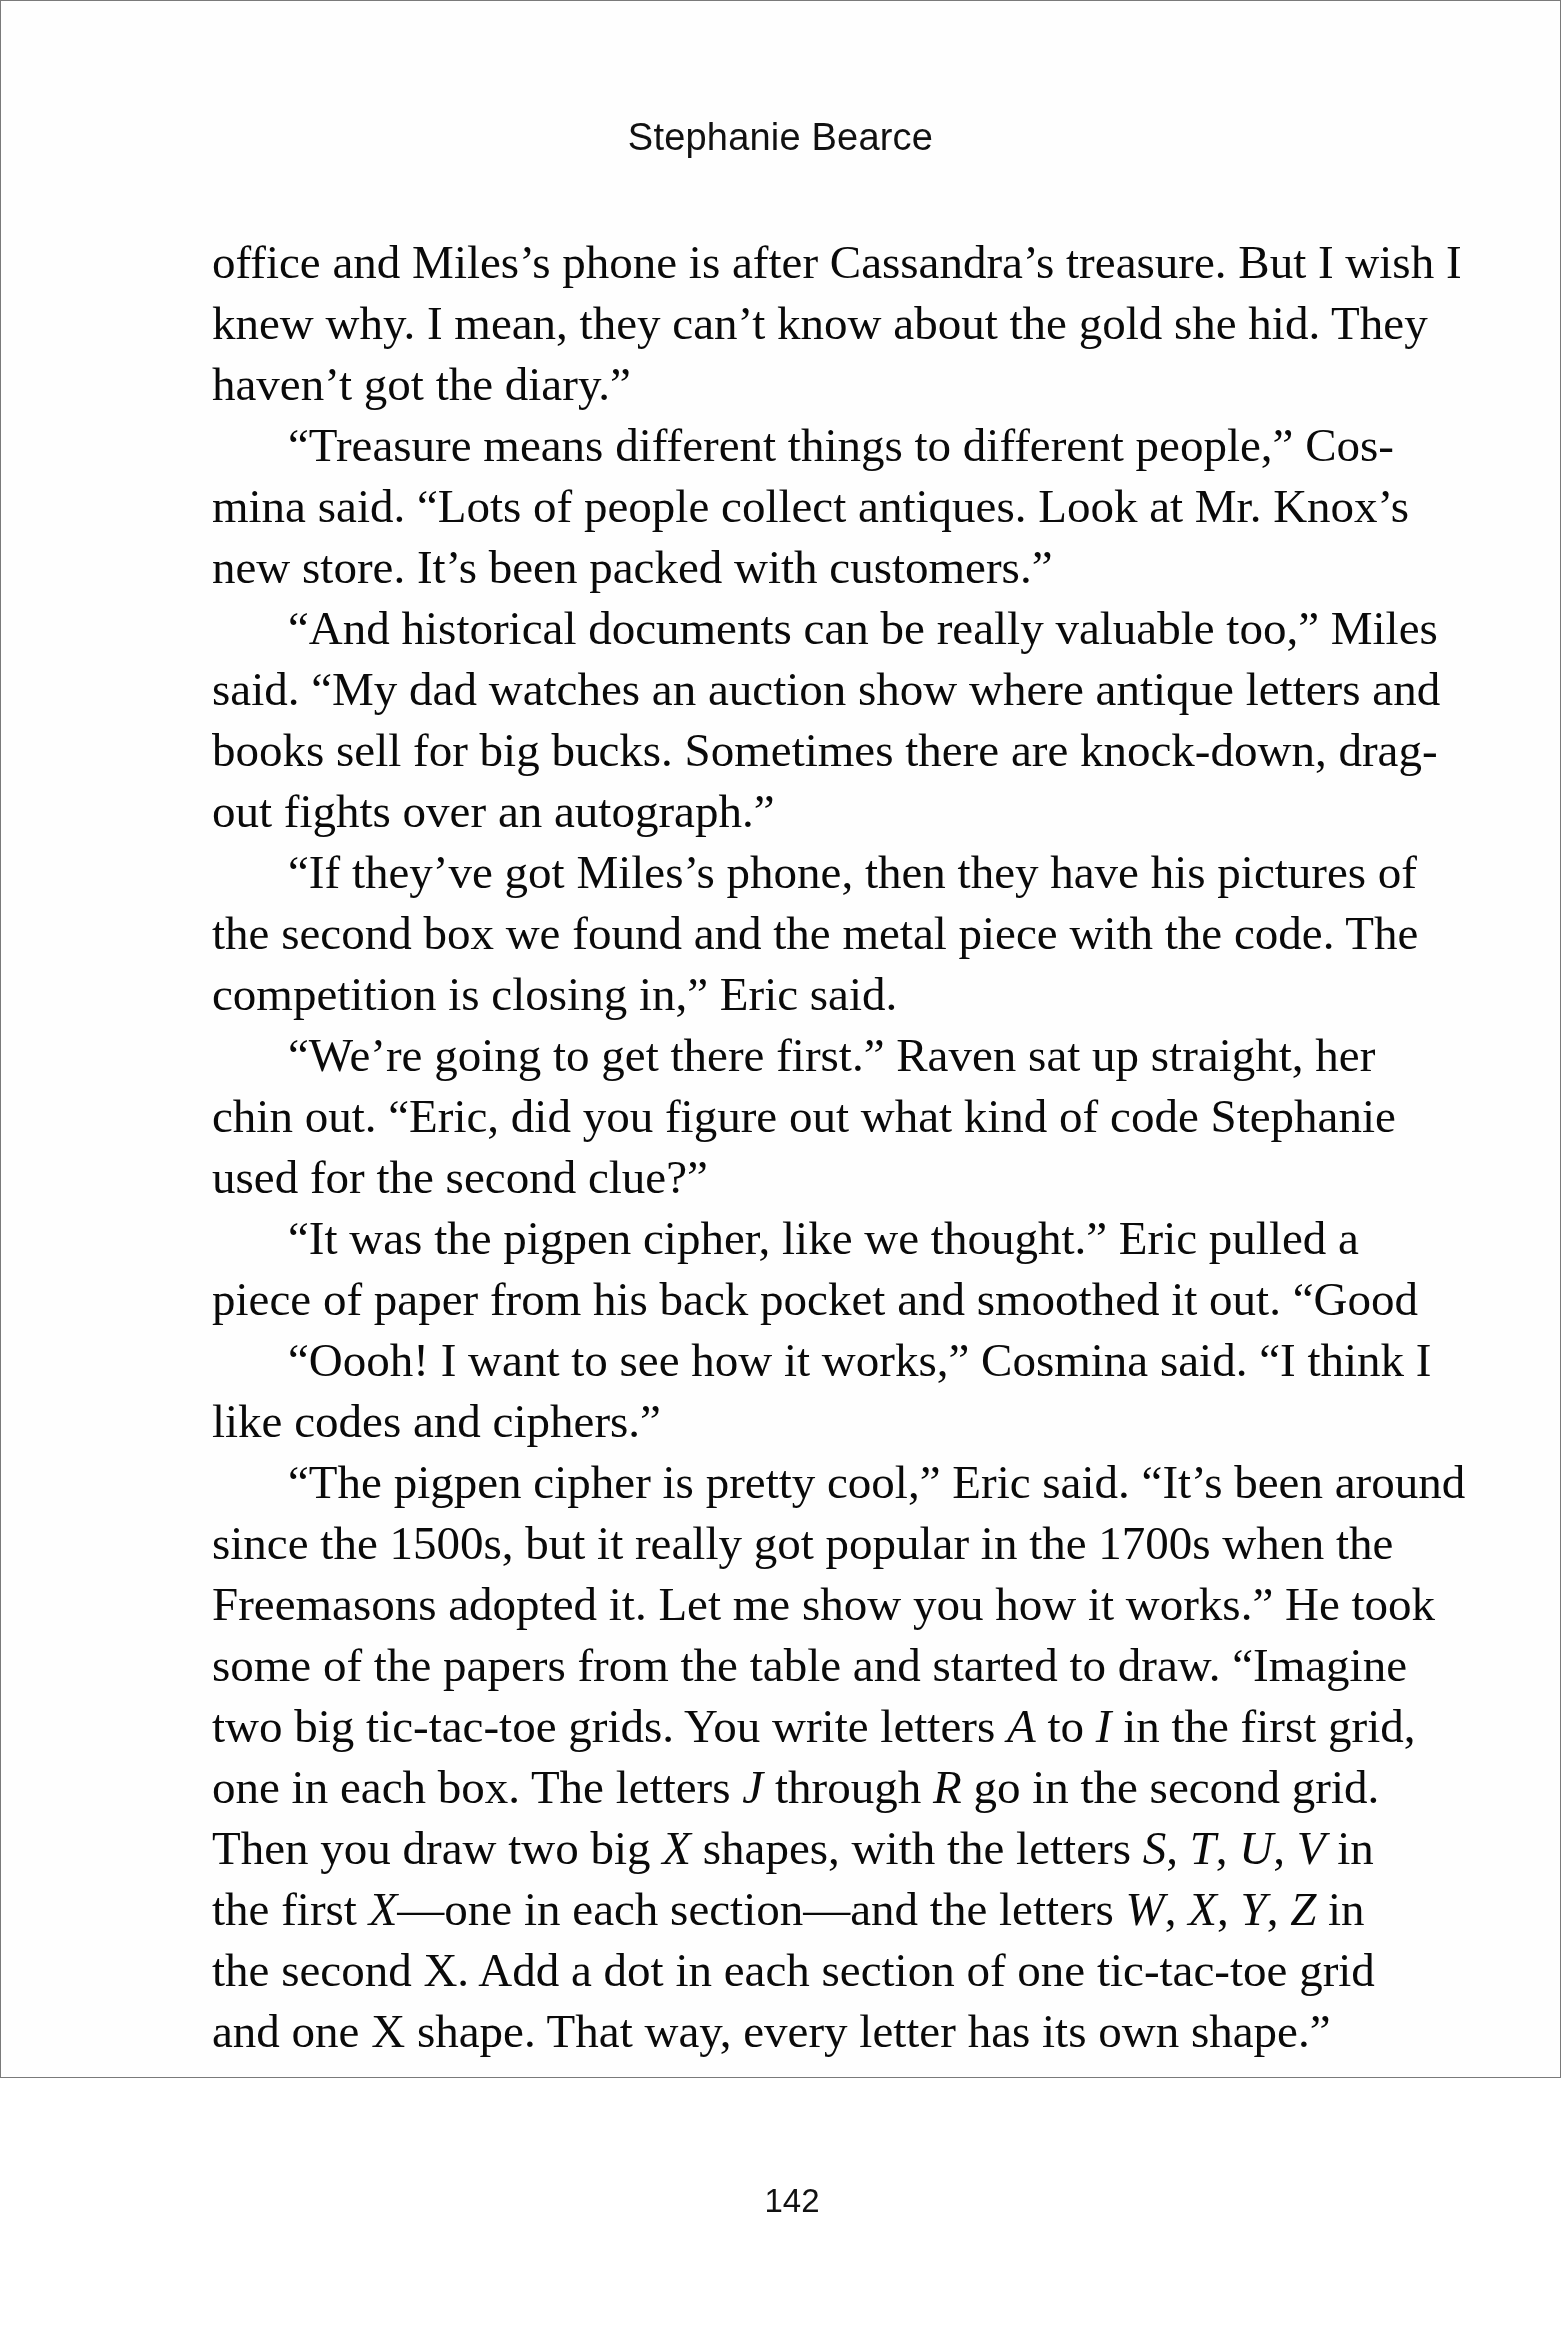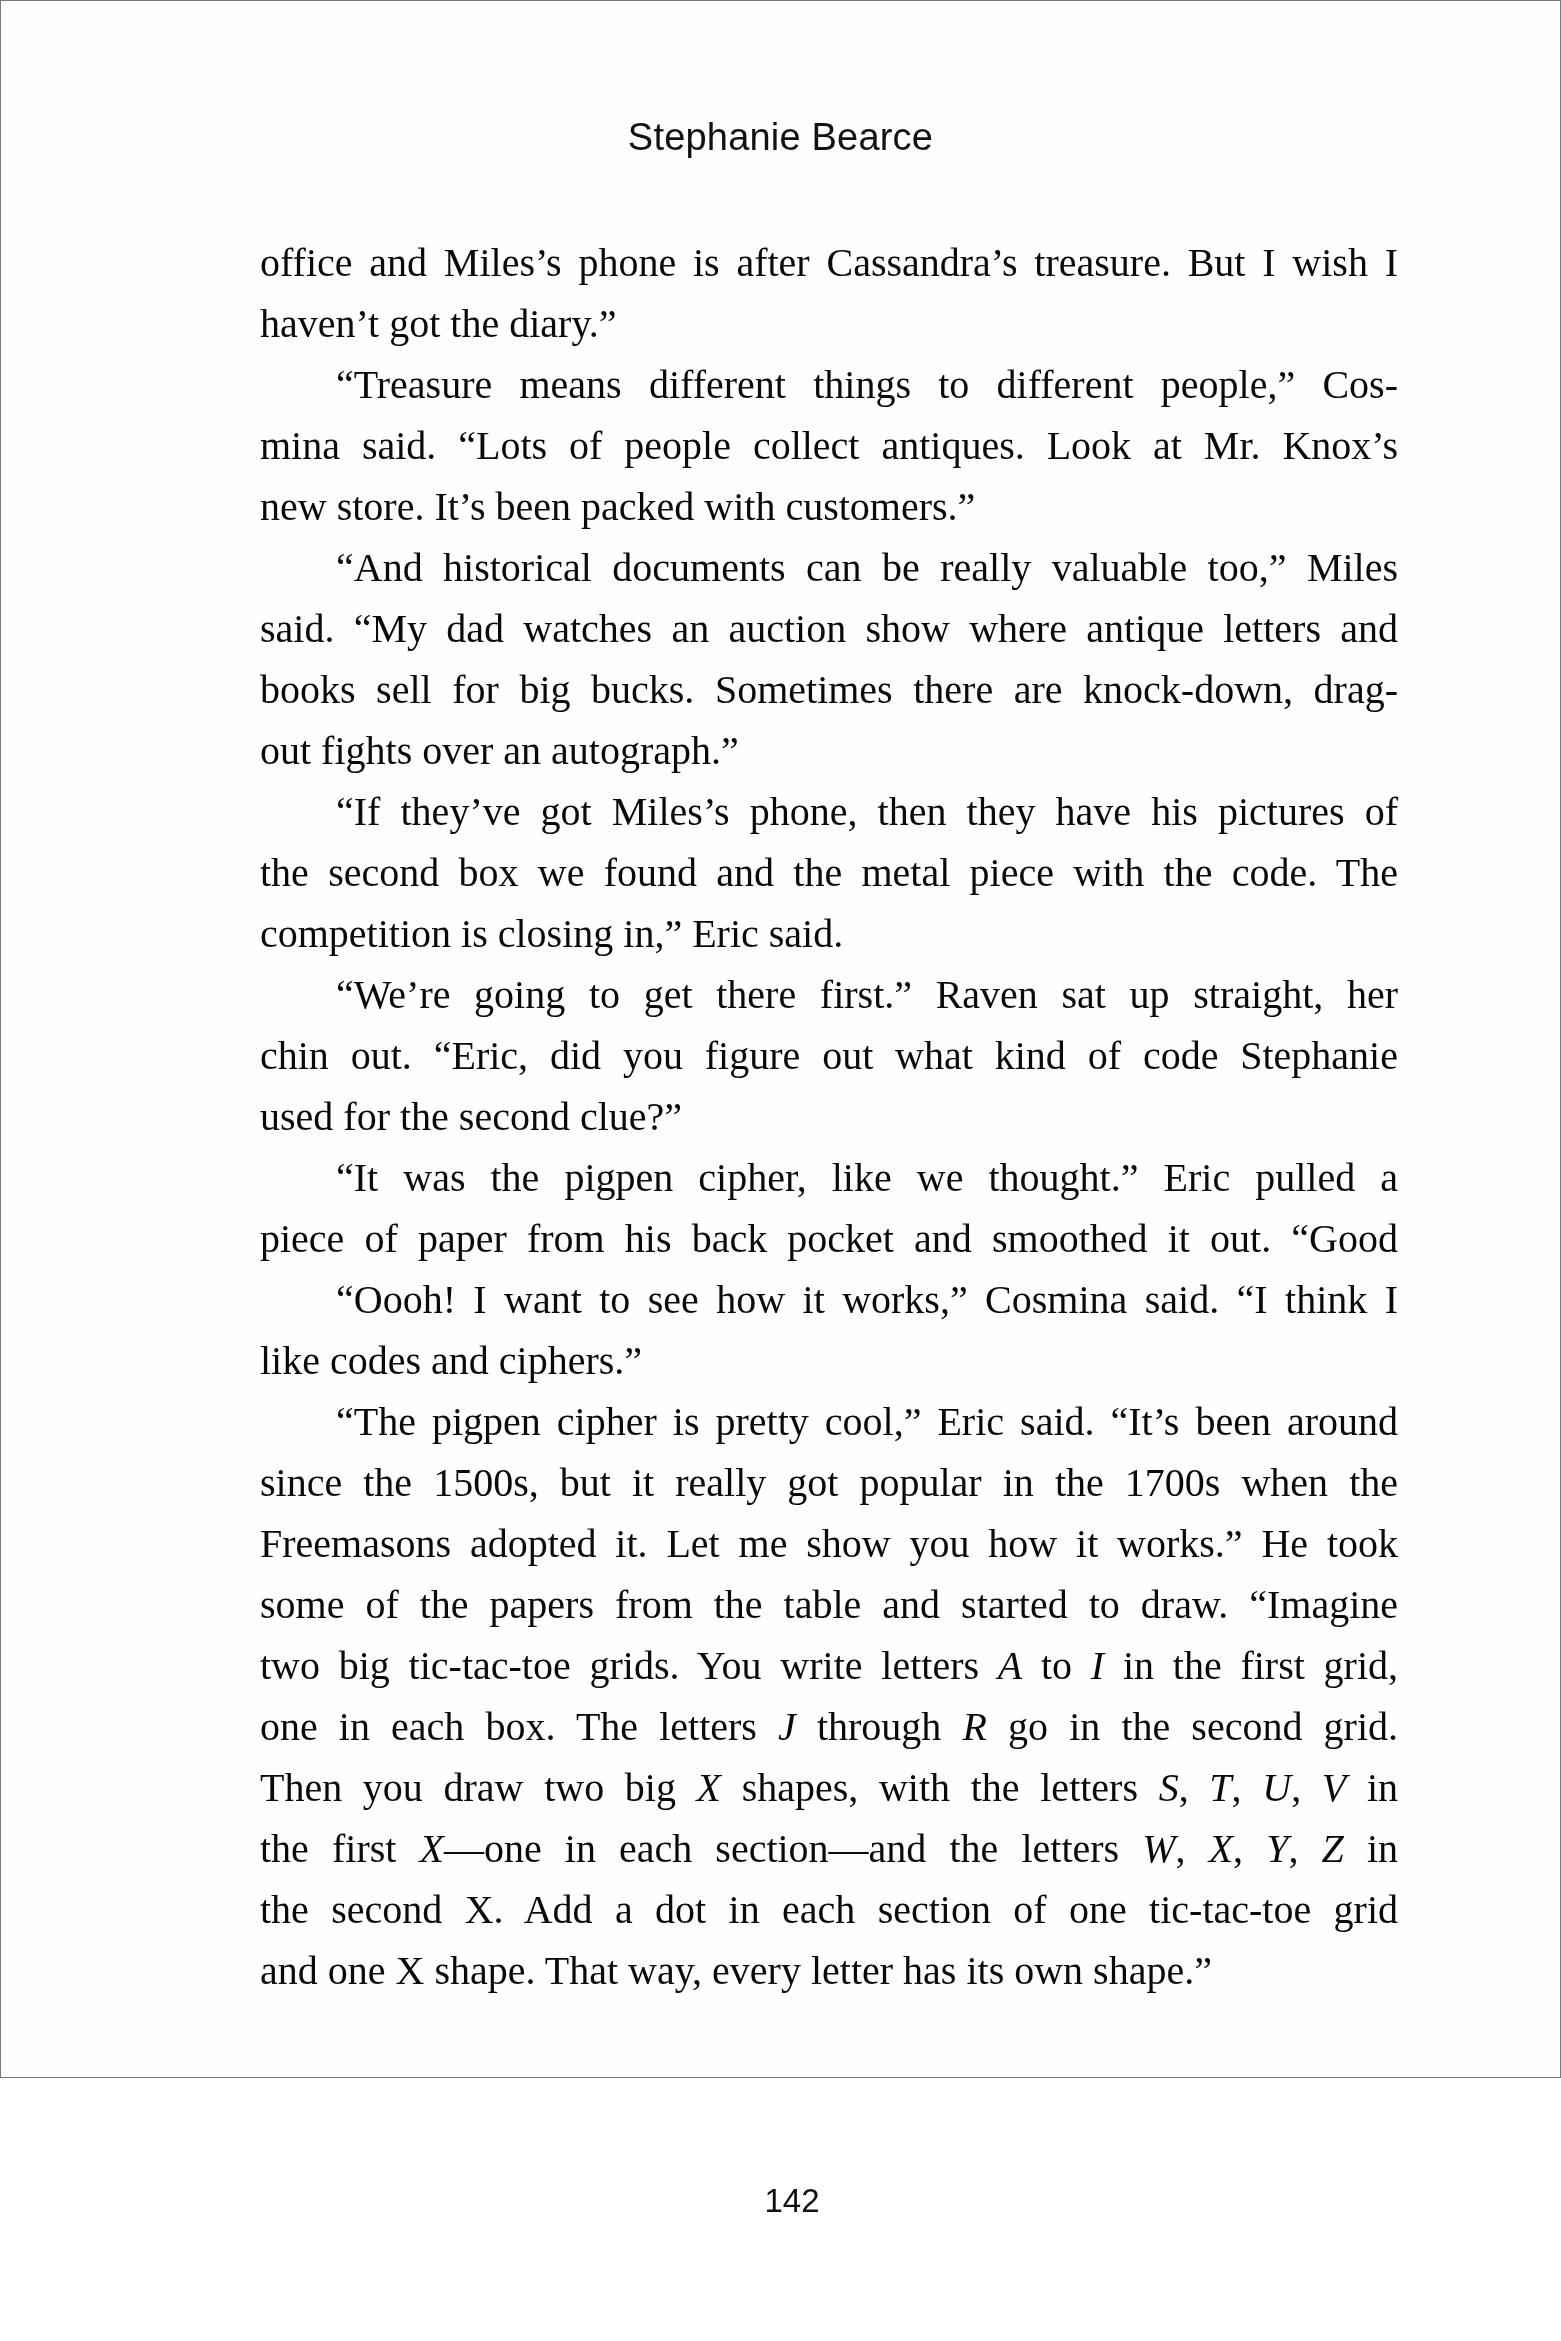--- a/index.html
+++ b/index.html
@@ -32,24 +32,23 @@
       color: #111;
       letter-spacing: 0.2px;
       line-height: 47px;
     }
     .body-text {
       position: absolute;
       left: 211px;
       top: 231px;
       width: 1138px;
       font-family: "Liberation Serif", "DejaVu Serif", serif;
-      font-size: 40px;
+      font-size: 47px;
       line-height: 61px;
       color: #0a0a0a;
-      margin-left: 48px;
     }
     .line {
       display: block;
       white-space: nowrap;
       text-align: justify;
       text-align-last: justify;
       height: 61px;
     }
     .line.last {
       text-align-last: left;
@@ -71,20 +70,21 @@
     }
   </style>
 </head>
 <body>
 
 <div class="page">
   <div class="running-head">Stephanie Bearce</div>
 
   <div class="body-text">
     <span class="line">office and Miles’s phone is after Cassandra’s treasure. But I wish I</span>
+    <span class="line">knew why. I mean, they can’t know about the gold she hid. They</span>
     <span class="line last">haven’t got the diary.”</span>
     <span class="line indent">“Treasure means different things to different people,” Cos-</span>
     <span class="line">mina said. “Lots of people collect antiques. Look at Mr. Knox’s</span>
     <span class="line last">new store. It’s been packed with customers.”</span>
     <span class="line indent">“And historical documents can be really valuable too,” Miles</span>
     <span class="line">said. “My dad watches an auction show where antique letters and</span>
     <span class="line">books sell for big bucks. Sometimes there are knock-down, drag-</span>
     <span class="line last">out fights over an autograph.”</span>
     <span class="line indent">“If they’ve got Miles’s phone, then they have his pictures of</span>
     <span class="line">the second box we found and the metal piece with the code. The</span>

